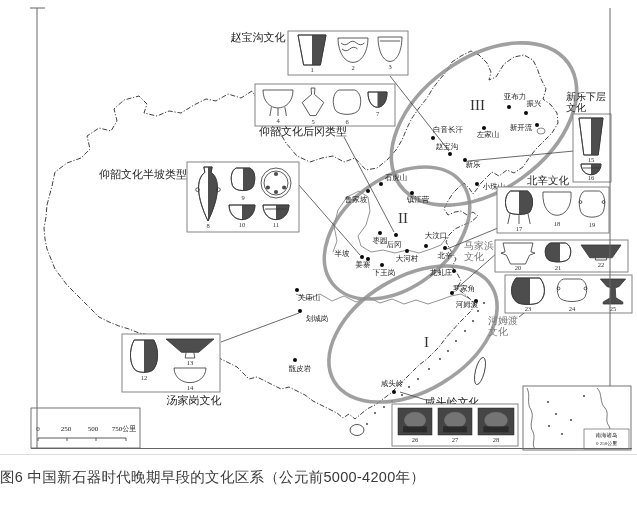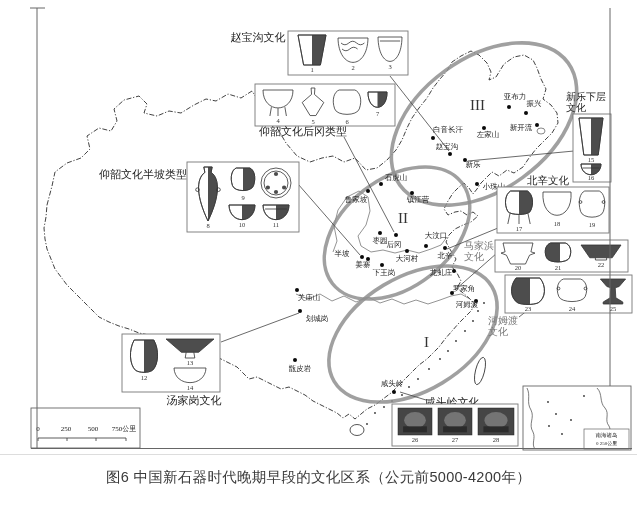--- a/index.html
+++ b/index.html
@@ -1,20 +1,20 @@
 <!DOCTYPE html>
 <html><head>
 <meta charset="utf-8">
 <style>
   html,body{margin:0;padding:0;background:#fff;}
   .stage{position:relative;width:637px;height:506px;background:#fff;overflow:hidden;
          font-family:"Liberation Serif","DejaVu Serif",serif;}
   #map-holder{position:absolute;left:0;top:0;width:637px;height:460px;}
   #map-holder svg{display:block;}
-  .caption{position:absolute;left:0;right:0;top:468px;text-align:center;
+  .caption{position:absolute;left:0;right:0;top:468px;
            font-family:"Liberation Sans","DejaVu Sans",sans-serif;
            font-size:14.5px;color:#3a3a3a;letter-spacing:0.3px;}
   .sep{position:absolute;left:0;right:0;top:454px;border-top:1px solid #ddd;}
 </style>
 </head>
 <body>
 
 <div class="stage">
   <div id="map-holder">
       <svg width="637" height="460" viewBox="0 0 637 460" xmlns="http://www.w3.org/2000/svg">

